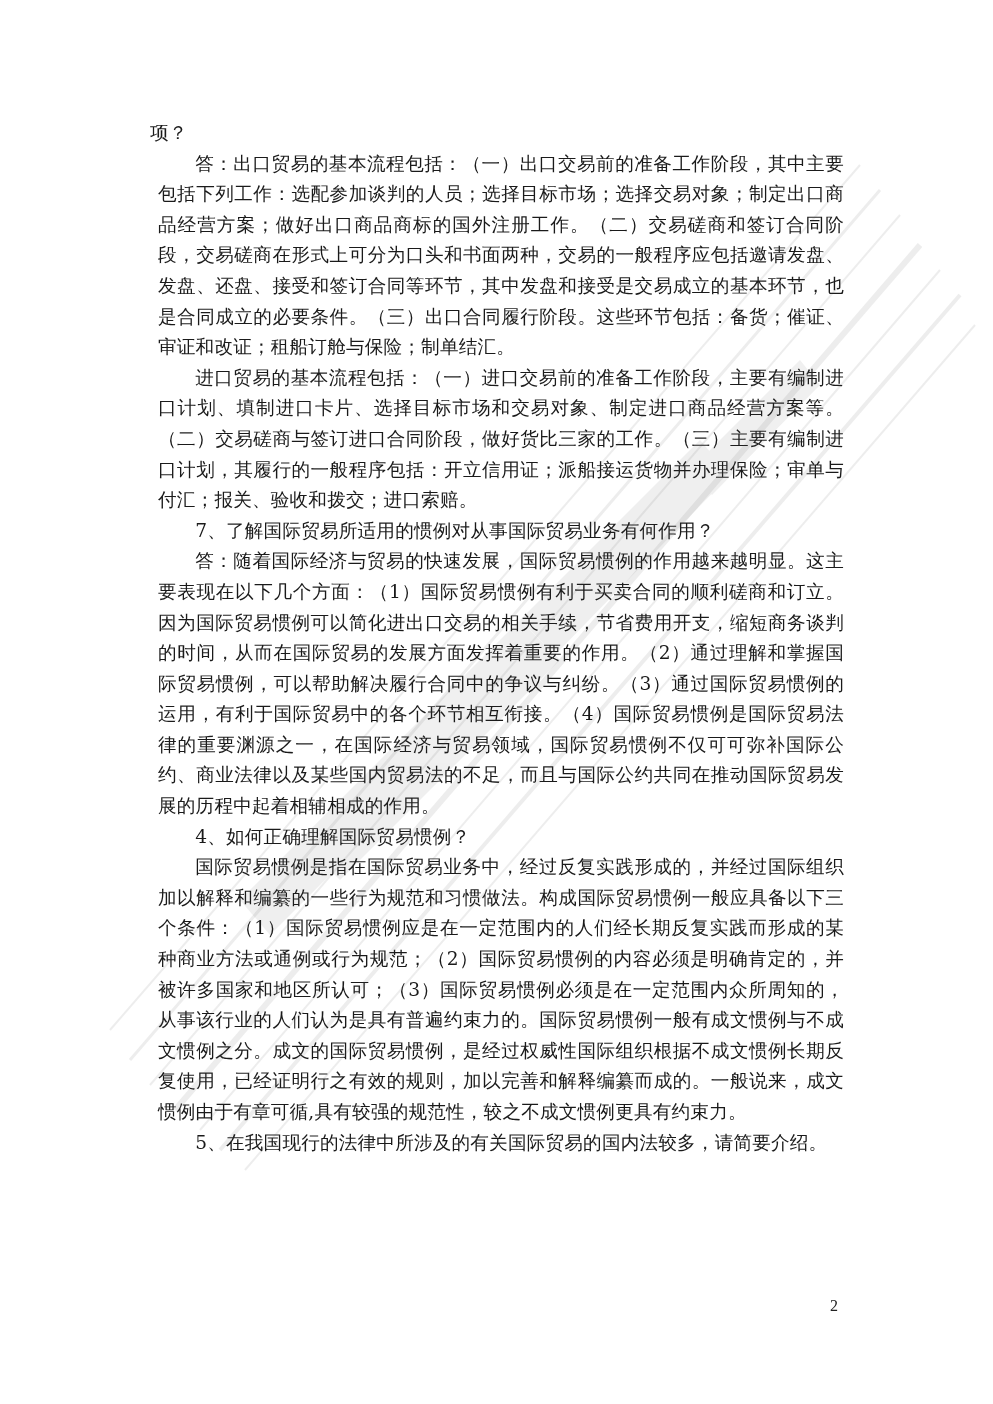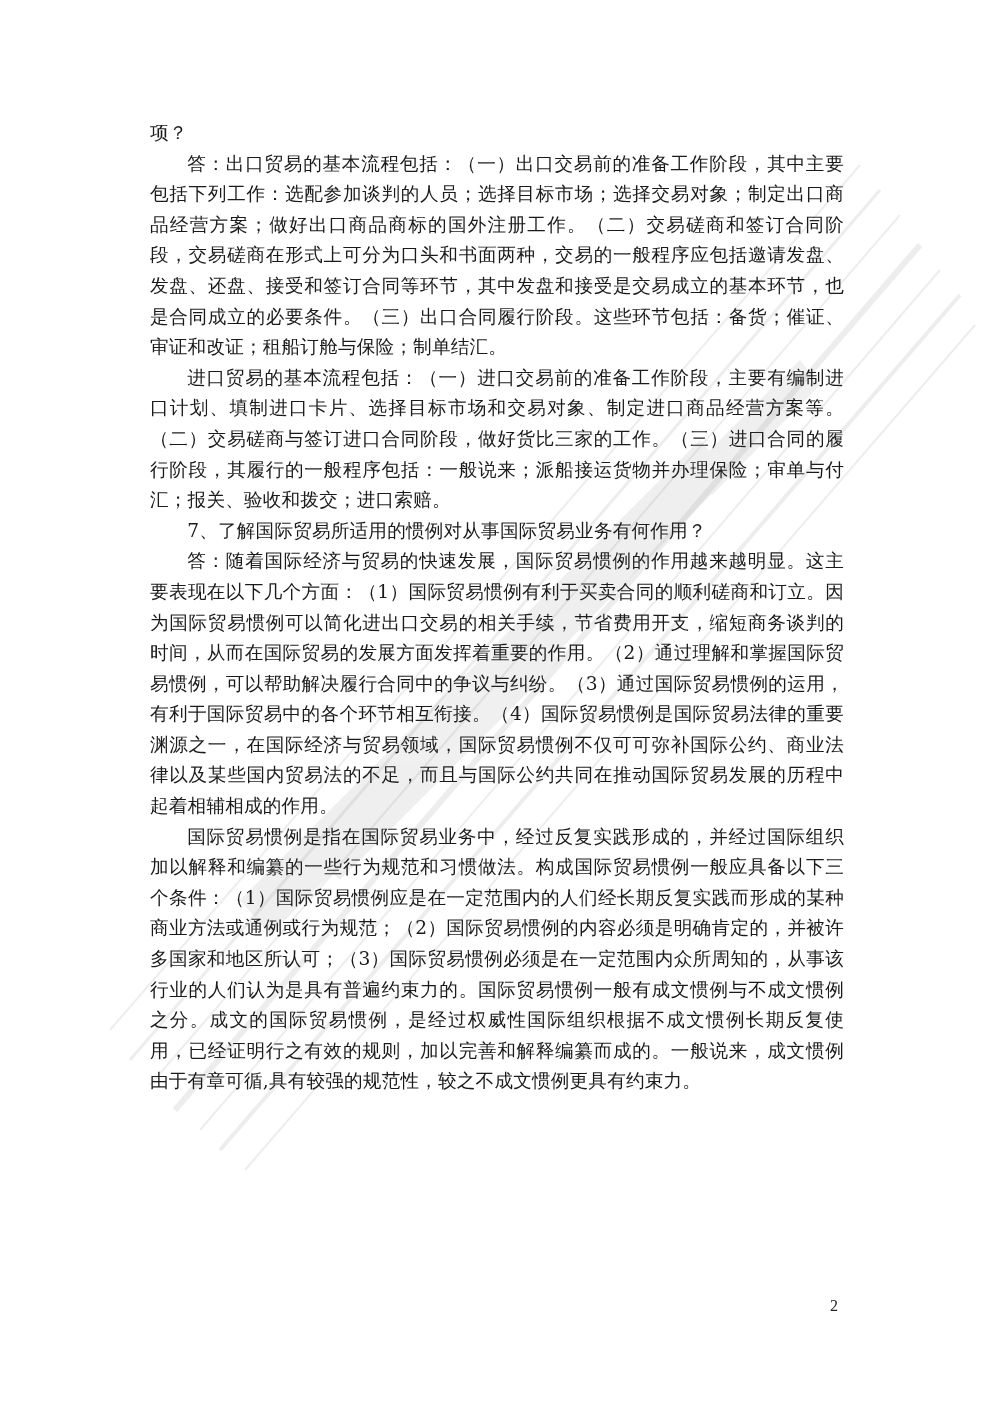--- a/index.html
+++ b/index.html
@@ -24,20 +24,21 @@
     .para {
       margin: 0;
       font-size: 18.6px;
       line-height: 30.6px;
       text-align: justify;
       text-justify: inter-character;
       letter-spacing: 0.2px;
     }
     .indent {
       text-indent: 2em;
+      margin-left: 8px;
     }
     .page-number {
       position: absolute;
       left: 830px;
       top: 1297px;
       font-size: 16px;
       font-family: "Liberation Serif", serif;
       color: #222;
     }
     .watermark {
@@ -67,19 +68,21 @@
     <polygon points="240,900 330,810 360,845 270,935"></polygon>
     <polygon points="300,840 520,620 560,660 340,880"></polygon>
     <polygon points="520,620 700,440 730,475 555,655"></polygon>
     <polygon points="690,470 800,360 820,385 712,495"></polygon>
   </g>
 </svg>
 
 <div class="page">
   <p class="para">项？</p>
   <p class="para indent">答：出口贸易的基本流程包括：（一）出口交易前的准备工作阶段，其中主要包括下列工作：选配参加谈判的人员；选择目标市场；选择交易对象；制定出口商品经营方案；做好出口商品商标的国外注册工作。（二）交易磋商和签订合同阶段，交易磋商在形式上可分为口头和书面两种，交易的一般程序应包括邀请发盘、发盘、还盘、接受和签订合同等环节，其中发盘和接受是交易成立的基本环节，也是合同成立的必要条件。（三）出口合同履行阶段。这些环节包括：备货；催证、审证和改证；租船订舱与保险；制单结汇。</p>
-  <p class="para indent">进口贸易的基本流程包括：（一）进口交易前的准备工作阶段，主要有编制进口计划、填制进口卡片、选择目标市场和交易对象、制定进口商品经营方案等。（二）交易磋商与签订进口合同阶段，做好货比三家的工作。（三）进口合同的履行阶段，其履行的一般程序包括：一般说来；派船接运货物并办理保险；审单与付汇；报关、验收和拨交；进口索赔。</p>
+  <p class="para indent">进口贸易的基本流程包括：（一）进口交易前的准备工作阶段，主要有编制进口计划、填制进口卡片、选择目标市场和交易对象、制定进口商品经营方案等。（二）交易磋商与签订进口合同阶段，做好货比三家的工作。（三）主要有编制进口计划，其履行的一般程序包括：开立信用证；派船接运货物并办理保险；审单与付汇；报关、验收和拨交；进口索赔。</p>
   <p class="para indent">7、了解国际贸易所适用的惯例对从事国际贸易业务有何作用？</p>
   <p class="para indent">答：随着国际经济与贸易的快速发展，国际贸易惯例的作用越来越明显。这主要表现在以下几个方面：（1）国际贸易惯例有利于买卖合同的顺利磋商和订立。因为国际贸易惯例可以简化进出口交易的相关手续，节省费用开支，缩短商务谈判的时间，从而在国际贸易的发展方面发挥着重要的作用。（2）通过理解和掌握国际贸易惯例，可以帮助解决履行合同中的争议与纠纷。（3）通过国际贸易惯例的运用，有利于国际贸易中的各个环节相互衔接。（4）国际贸易惯例是国际贸易法律的重要渊源之一，在国际经济与贸易领域，国际贸易惯例不仅可可弥补国际公约、商业法律以及某些国内贸易法的不足，而且与国际公约共同在推动国际贸易发展的历程中起着相辅相成的作用。</p>
+  <p class="para indent">4、如何正确理解国际贸易惯例？</p>
   <p class="para indent">国际贸易惯例是指在国际贸易业务中，经过反复实践形成的，并经过国际组织加以解释和编纂的一些行为规范和习惯做法。构成国际贸易惯例一般应具备以下三个条件：（1）国际贸易惯例应是在一定范围内的人们经长期反复实践而形成的某种商业方法或通例或行为规范；（2）国际贸易惯例的内容必须是明确肯定的，并被许多国家和地区所认可；（3）国际贸易惯例必须是在一定范围内众所周知的，从事该行业的人们认为是具有普遍约束力的。国际贸易惯例一般有成文惯例与不成文惯例之分。成文的国际贸易惯例，是经过权威性国际组织根据不成文惯例长期反复使用，已经证明行之有效的规则，加以完善和解释编纂而成的。一般说来，成文惯例由于有章可循,具有较强的规范性，较之不成文惯例更具有约束力。</p>
+  <p class="para indent">5、在我国现行的法律中所涉及的有关国际贸易的国内法较多，请简要介绍。</p>
 </div>
 
 <div class="page-number">2</div>
 
 </body></html>

